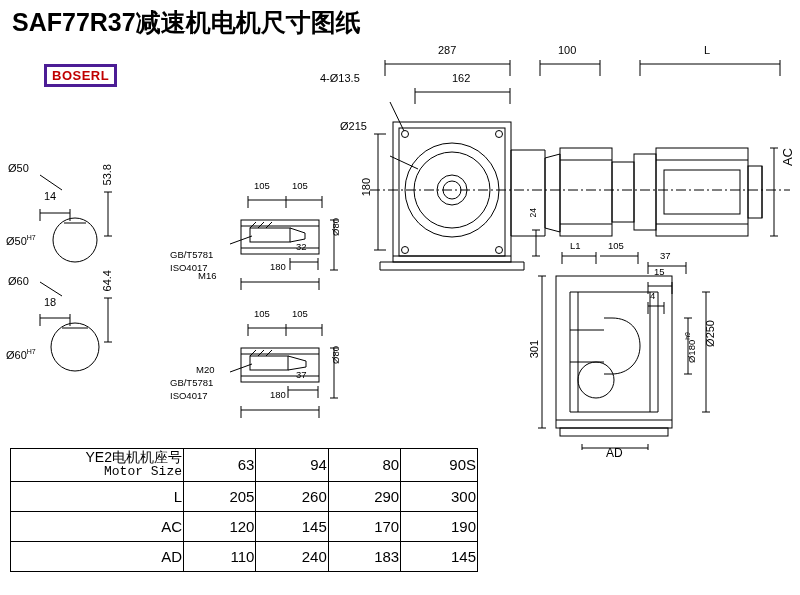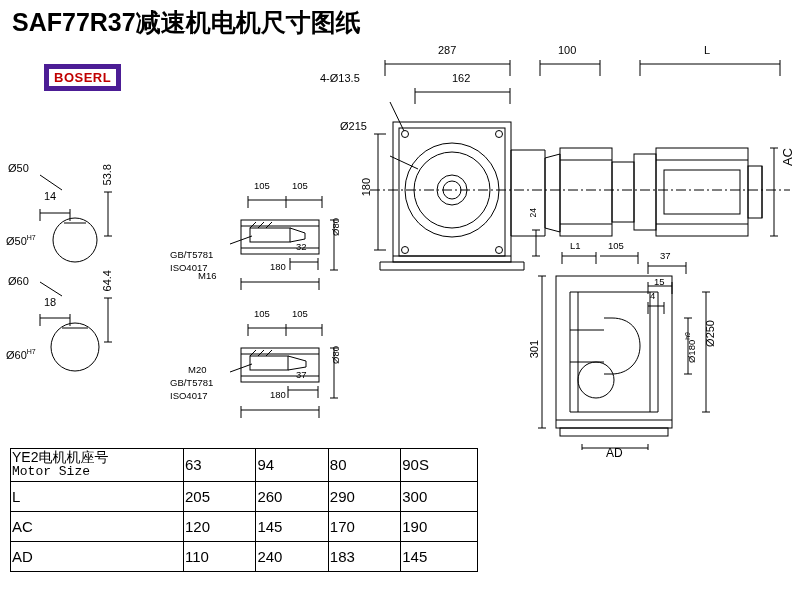--- a/index.html
+++ b/index.html
@@ -13,41 +13,41 @@
   }
   .abs{position:absolute;}
   #title{
     left:12px;top:6px;
     font-size:25px;font-weight:bold;
     letter-spacing:0px;
     white-space:nowrap;
   }
   #logo{
     left:44px;top:64px;
-    border:5px solid #4c1d95;
+    border:3px solid #4c1d95;
     color:#c00000;
     font-weight:bold;
     font-size:13px;
     padding:1px 5px;
     letter-spacing:0.5px;
   }
   .dim{font-size:11px;font-family:"Liberation Sans",sans-serif;}
   .dim-sm{font-size:9.5px;}
   .dim-xs{font-size:8.5px;}
   .vert{writing-mode:vertical-rl;transform:rotate(180deg);}
   svg{display:block;}
   
   #spec-table{
     position:absolute;left:10px;top:448px;
     border-collapse:collapse;
     width:468px;
   }
   #spec-table td{
     border:1px solid #000;
-    text-align:left;
+    text-align:right;
     font-size:15px;
     height:27px;
     font-family:"Liberation Sans",sans-serif;
   }
   #spec-table td.lbl{width:170px;}
   #spec-table td.head2{line-height:1.1;font-size:14px;}
   .mono{font-family:"Liberation Mono",monospace;font-size:13px;}
 </style>
 </head>
 <body>
@@ -281,28 +281,28 @@
 <div class="abs dim-sm vert" style="left:330px;top:218px;">Ø80</div>
 <div class="abs dim-sm" style="left:198px;top:236px;margin-top:34px;">M16</div>
 <div class="abs dim-sm" style="left:170px;top:249px;">GB/T5781</div>
 <div class="abs dim-sm" style="left:170px;top:262px;">ISO4017</div>
 
 <div class="abs dim-sm" style="left:254px;top:308px;">105</div>
 <div class="abs dim-sm" style="left:292px;top:308px;">105</div>
 <div class="abs dim-sm" style="left:296px;top:369px;">37</div>
 <div class="abs dim-sm" style="left:270px;top:389px;">180</div>
 <div class="abs dim-sm vert" style="left:330px;top:346px;">Ø80</div>
-<div class="abs dim-sm" style="left:188px;top:364px;">M20</div>
+<div class="abs dim-sm" style="left:196px;top:364px;">M20</div>
 <div class="abs dim-sm" style="left:170px;top:377px;">GB/T5781</div>
 <div class="abs dim-sm" style="left:170px;top:390px;">ISO4017</div>
 
 <div class="abs dim-sm" style="left:570px;top:240px;">L1</div>
 <div class="abs dim-sm" style="left:608px;top:240px;">105</div>
 <div class="abs dim-sm" style="left:660px;top:250px;">37</div>
-<div class="abs dim-sm" style="left:654px;top:276px;text-align:center;">15</div>
+<div class="abs dim-sm" style="left:654px;top:266px;text-align:center;">15</div>
 <div class="abs dim-sm" style="left:650px;top:290px;">4</div>
 <div class="abs dim vert" style="left:528px;top:340px;">301</div>
 <div class="abs dim-sm vert" style="left:684px;top:332px;">
   <span>Ø180</span><sup style="font-size:7px">h9</sup>
 </div>
 <div class="abs dim vert" style="left:704px;top:320px;">Ø250</div>
 <div class="abs dim" style="left:606px;top:446px;font-size:12px;">AD</div>
 
 <table id="spec-table">
   <tbody>

